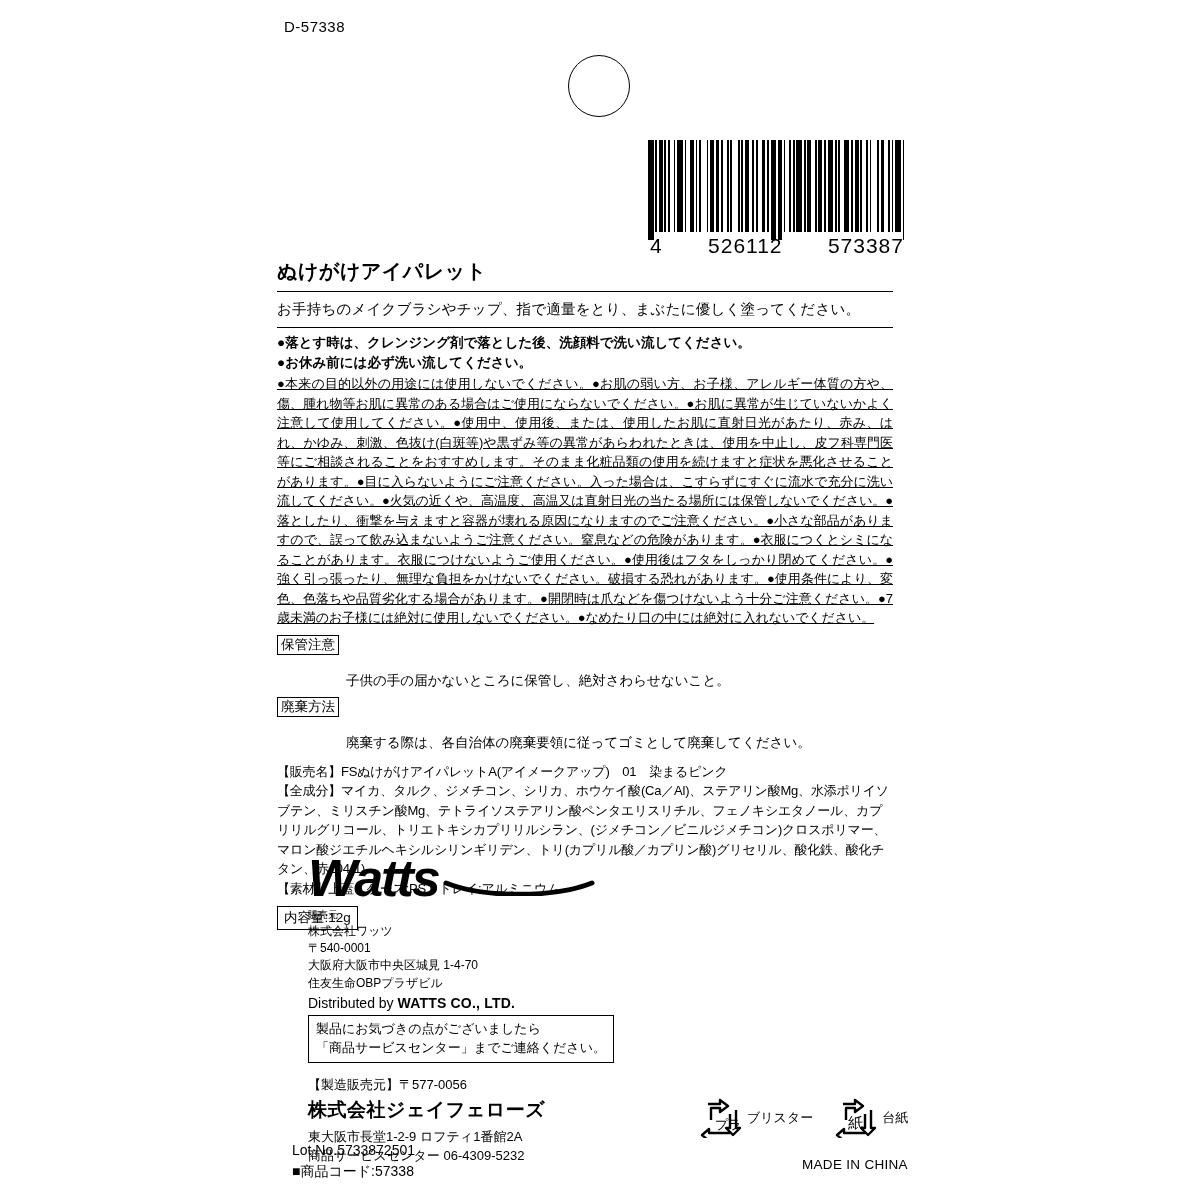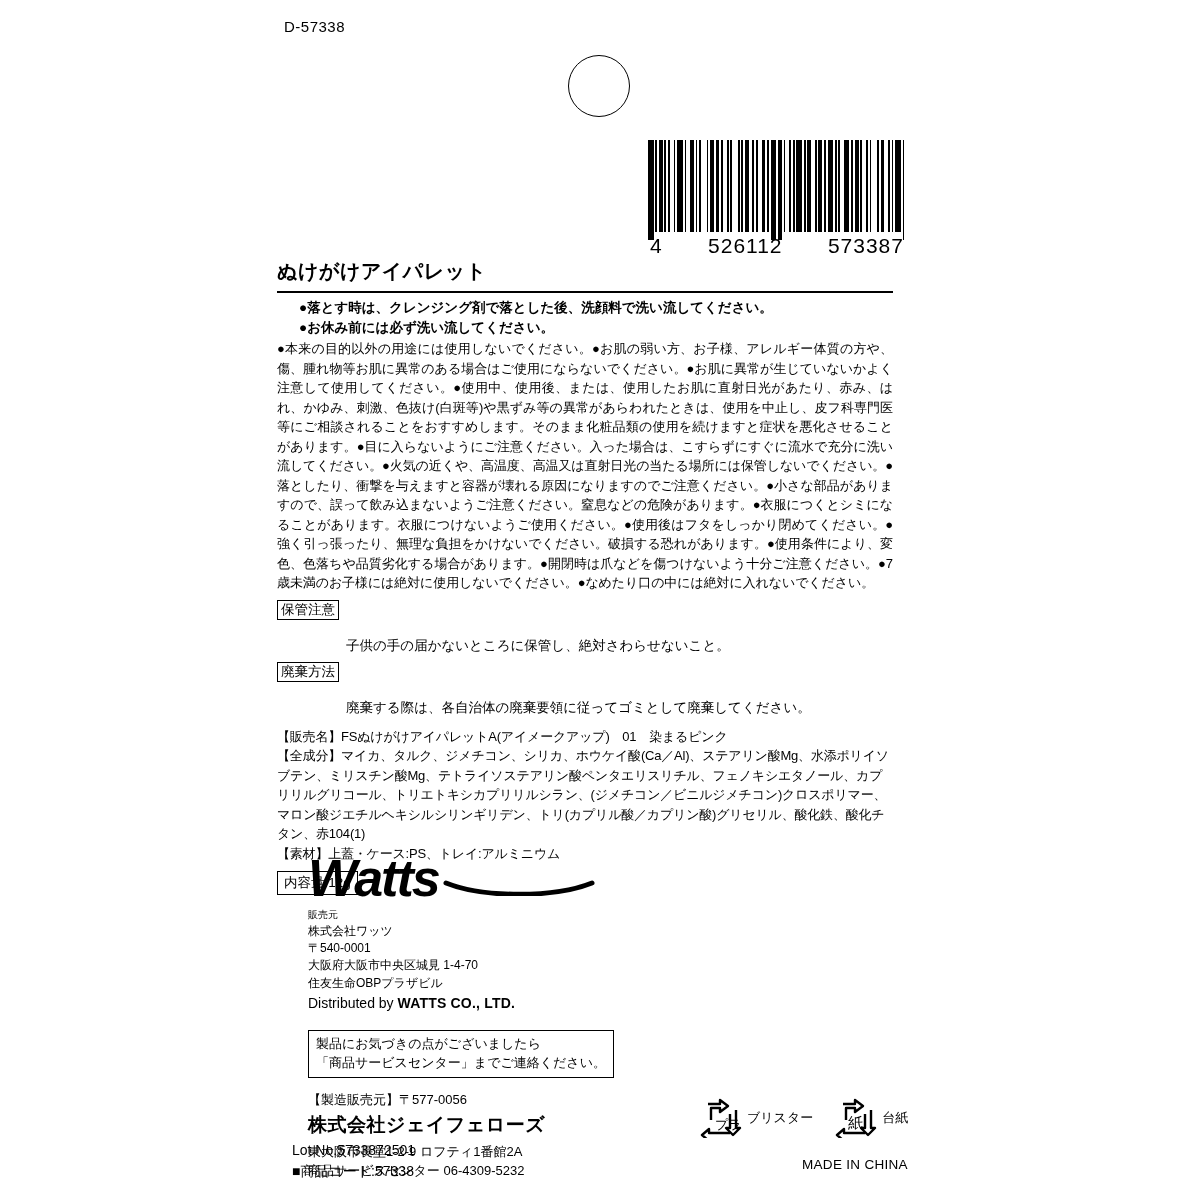--- a/index.html
+++ b/index.html
@@ -83,28 +83,28 @@
   .usage {
     font-size: 14.5px;
     padding: 8px 0 8px 0;
     letter-spacing: 0.2px;
   }
   .warn-bold {
     font-size: 13.5px;
     font-weight: bold;
     line-height: 1.45;
     padding-top: 5px;
-    margin-left: 22px;
   }
   .fine-print {
     font-size: 13px;
     line-height: 1.5;
     text-align: justify;
     padding-top: 2px;
     letter-spacing: -0.1px;
+    text-decoration: underline;
   }
   .boxed-row {
     display: flex;
     align-items: flex-start;
     gap: 7px;
     margin-top: 7px;
     font-size: 13.5px;
   }
   .boxed-label {
     border: 1.3px solid #000;
@@ -167,21 +167,21 @@
   .distributed b {
     font-size: 14px;
     letter-spacing: 0.2px;
   }
   .notice-box {
     display: inline-block;
     border: 1.3px solid #000;
     padding: 4px 7px;
     font-size: 13px;
     line-height: 1.45;
-    margin-top: 19px;
+    margin-top: 4px;
   }
   .maker {
     font-size: 13px;
     line-height: 1.5;
     margin-top: 12px;
   }
   .maker .big {
     font-size: 19px;
     font-weight: bold;
     letter-spacing: 0.5px;
@@ -333,20 +333,21 @@
     <div class="barcode-digits">
       <span>4</span>
       <span>526112</span>
       <span>573387</span>
     </div>
   </div>
 
   <div class="content">
     <div class="prod-title">ぬけがけアイパレット</div>
     <div class="rule"></div>
+    <div class="usage">お手持ちのメイクブラシやチップ、指で適量をとり、まぶたに優しく塗ってください。</div>
     <div class="rule"></div>
 
     <div class="warn-bold">●落とす時は、クレンジング剤で落とした後、洗顔料で洗い流してください。</div>
     <div class="warn-bold" style="padding-top:0">●お休み前には必ず洗い流してください。</div>
 
     <div class="fine-print">●本来の目的以外の用途には使用しないでください。●お肌の弱い方、お子様、アレルギー体質の方や、傷、腫れ物等お肌に異常のある場合はご使用にならないでください。●お肌に異常が生じていないかよく注意して使用してください。●使用中、使用後、または、使用したお肌に直射日光があたり、赤み、はれ、かゆみ、刺激、色抜け(白斑等)や黒ずみ等の異常があらわれたときは、使用を中止し、皮フ科専門医等にご相談されることをおすすめします。そのまま化粧品類の使用を続けますと症状を悪化させることがあります。●目に入らないようにご注意ください。入った場合は、こすらずにすぐに流水で充分に洗い流してください。●火気の近くや、高温度、高温又は直射日光の当たる場所には保管しないでください。●落としたり、衝撃を与えますと容器が壊れる原因になりますのでご注意ください。●小さな部品がありますので、誤って飲み込まないようご注意ください。窒息などの危険があります。●衣服につくとシミになることがあります。衣服につけないようご使用ください。●使用後はフタをしっかり閉めてください。●強く引っ張ったり、無理な負担をかけないでください。破損する恐れがあります。●使用条件により、変色、色落ちや品質劣化する場合があります。●開閉時は爪などを傷つけないよう十分ご注意ください。●7歳未満のお子様には絶対に使用しないでください。●なめたり口の中には絶対に入れないでください。</div>
 
     <div class="boxed-row">
       <span class="boxed-label">保管注意</span>
       <span class="boxed-text">子供の手の届かないところに保管し、絶対さわらせないこと。</span>

